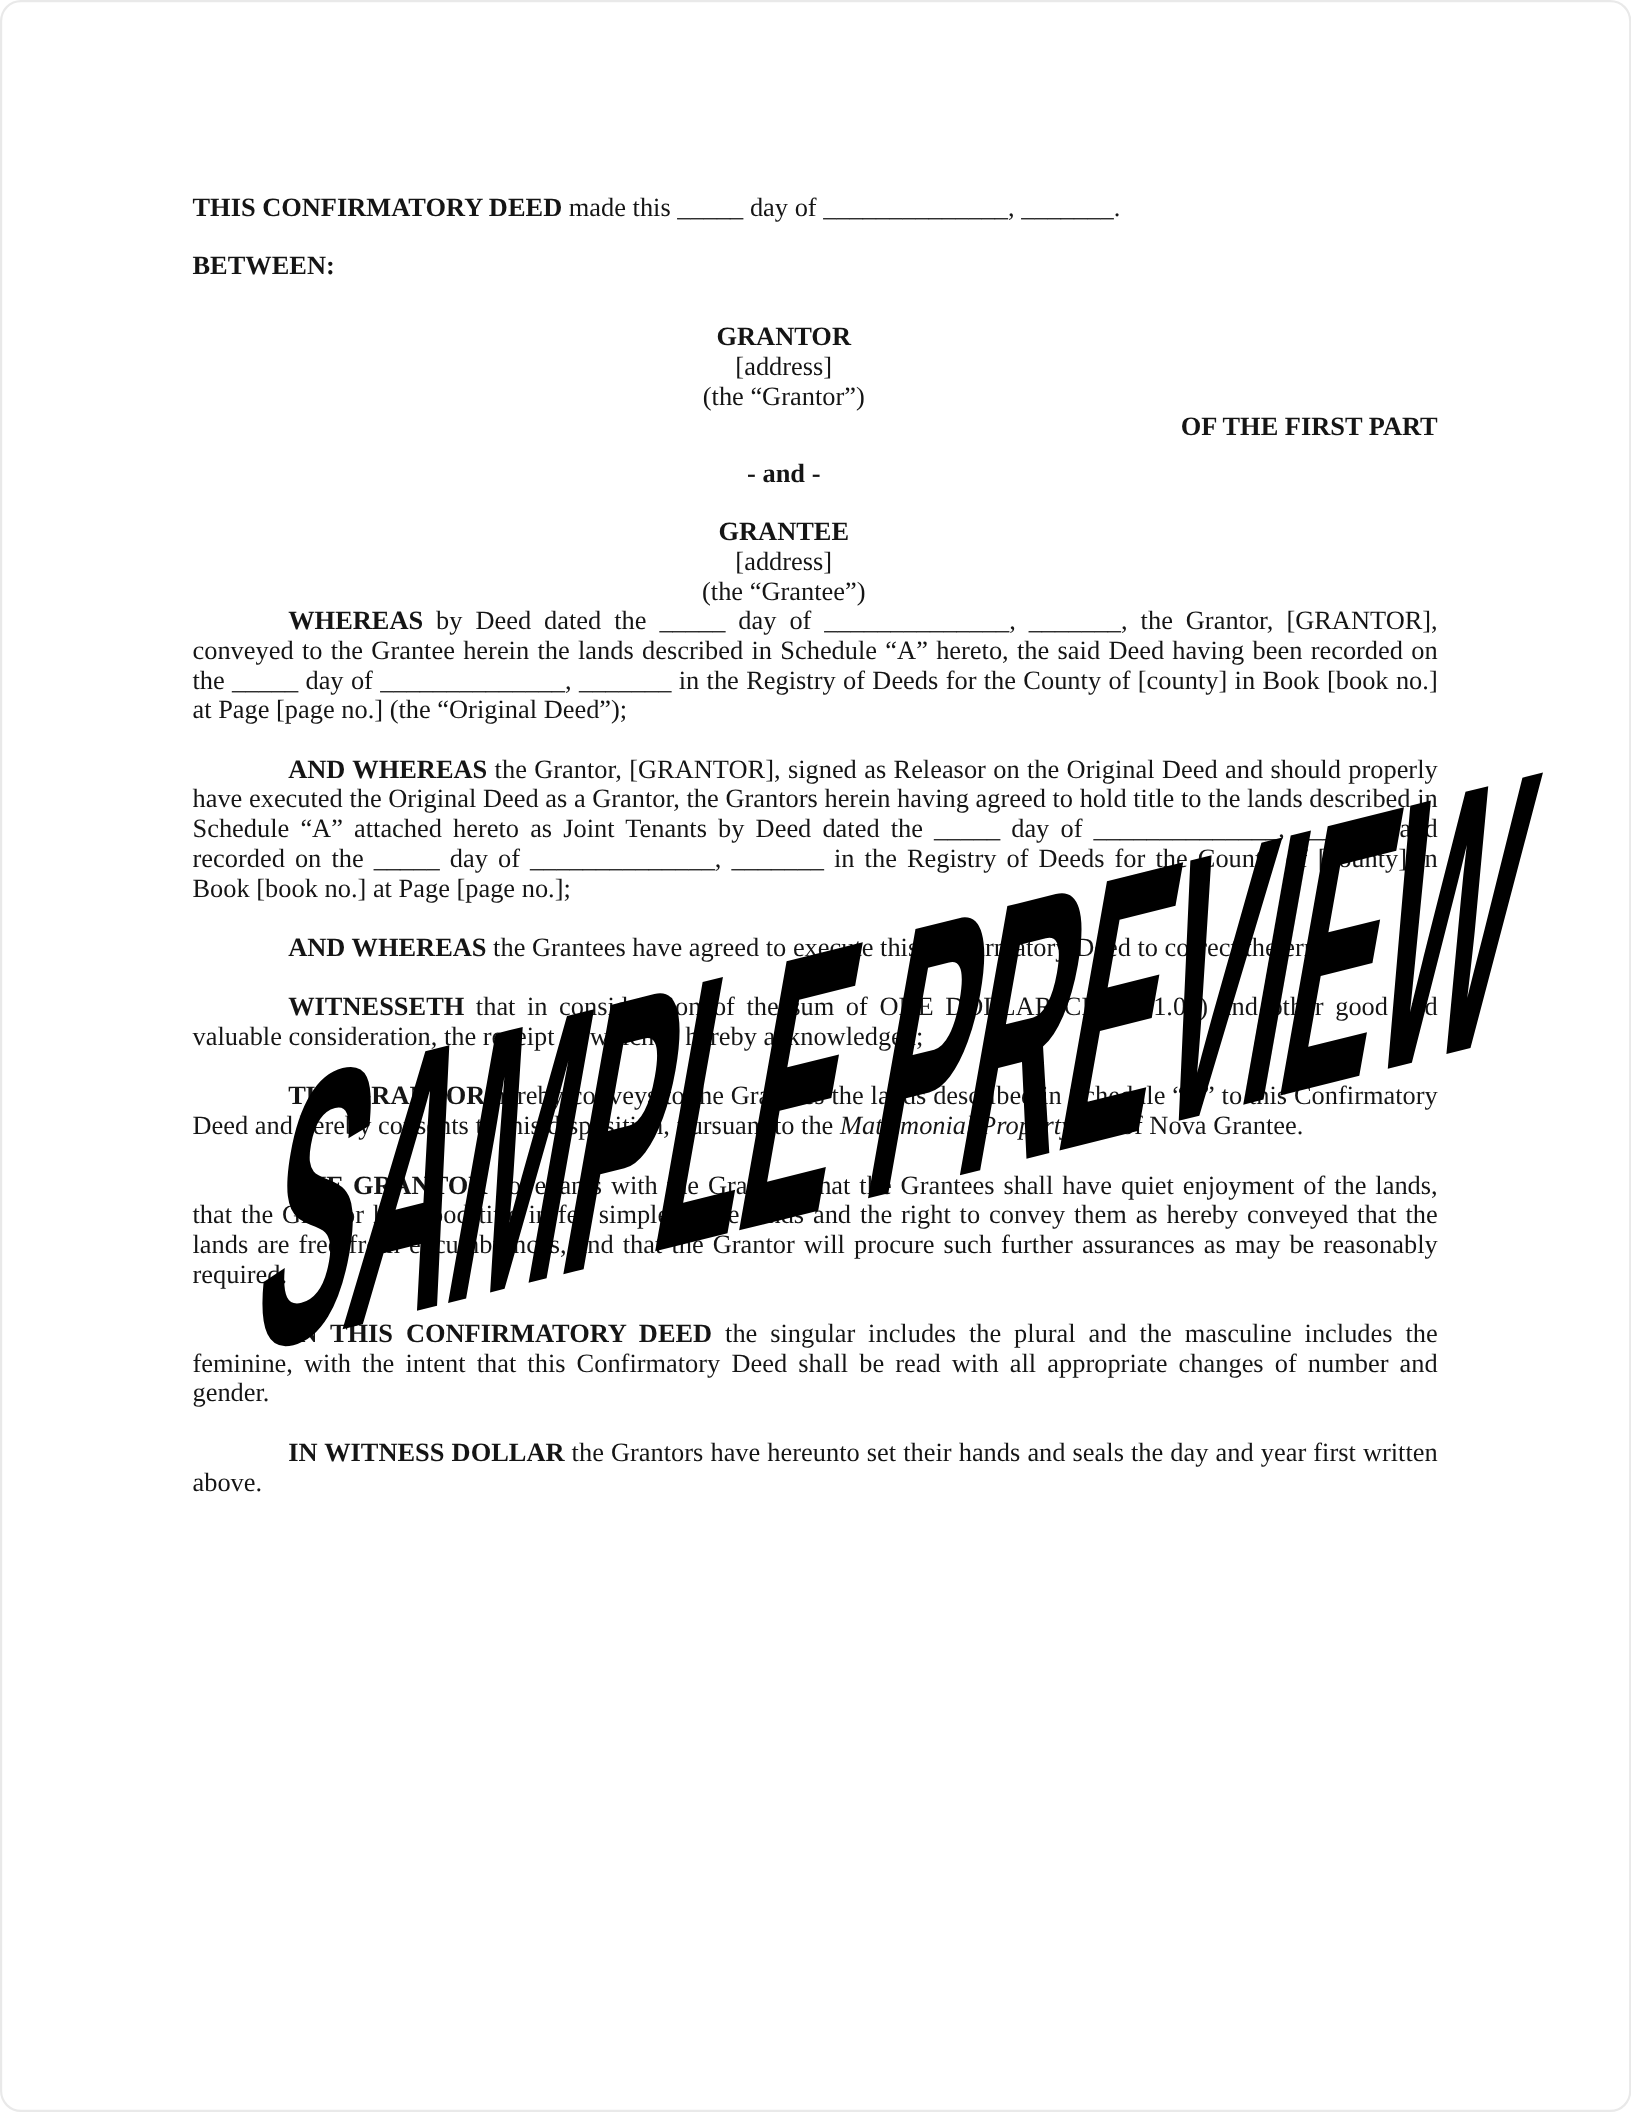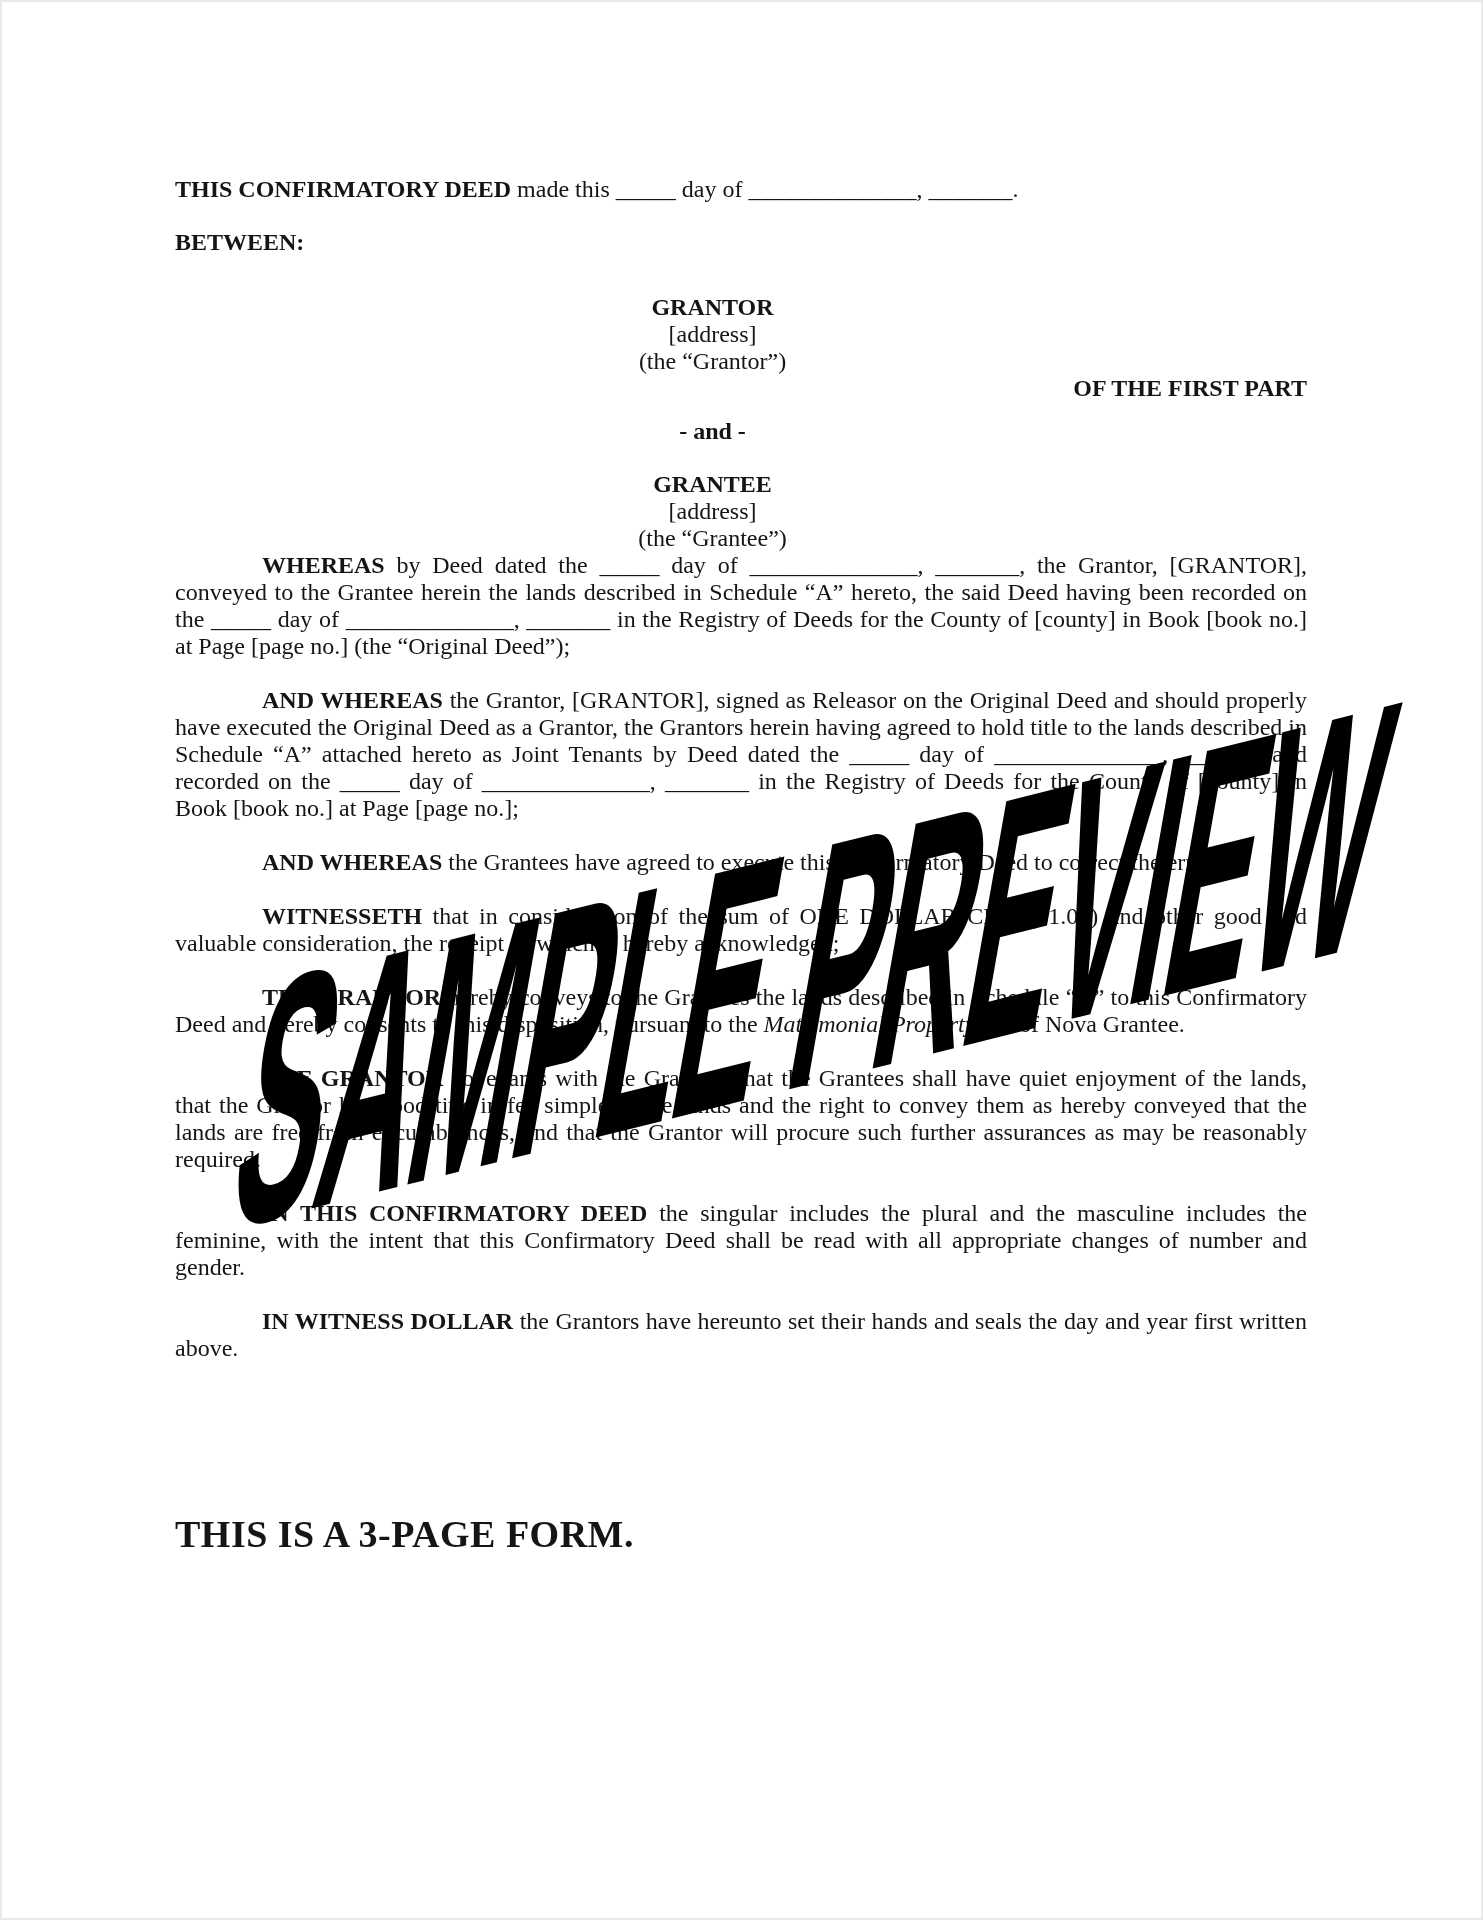--- a/index.html
+++ b/index.html
@@ -4,20 +4,21 @@
 <style>
   html,body{margin:0;padding:0;background:#ffffff;}
   .page{
     position:relative;
     width:1483px;height:1920px;
     background:#ffffff;
     box-shadow: inset 0 0 0 2px #e9e9e9;
     overflow:hidden;
     font-family:"Liberation Serif", serif;
     color:#151515;
+    border-radius:19px;
   }
   .content{
     position:absolute;
     left:175px; top:176px;
     width:1132px;
     font-size:24px; line-height:27px;
   }
   .b{font-weight:bold;}
   .i{font-style:italic;}
   .intro{margin:0 0 26px 0;}
@@ -83,17 +84,16 @@
 
     <p class="body"><span class="b">WHEREAS</span><span> by Deed dated the _____ day of ______________, _______, the Grantor, [GRANTOR], conveyed to the Grantee herein the lands described in Schedule “A” hereto, the said Deed having been recorded on the _____ day of ______________, _______ in the Registry of Deeds for the County of [county] in Book [book no.] at Page [page no.] (the “Original Deed”);</span></p>
     <p class="body"><span class="b">AND WHEREAS</span><span> the Grantor, [GRANTOR], signed as Releasor on the Original Deed and should properly have executed the Original Deed as a Grantor, the Grantors herein having agreed to hold title to the lands described in Schedule “A” attached hereto as Joint Tenants by Deed dated the _____ day of ______________, _______ and recorded on the _____ day of ______________, _______ in the Registry of Deeds for the County of [county] in Book [book no.] at Page [page no.];</span></p>
     <p class="body"><span class="b">AND WHEREAS</span><span> the Grantees have agreed to execute this Confirmatory Deed to correct the error;</span></p>
     <p class="body"><span class="b">WITNESSETH</span><span> that in consideration of the sum of ONE DOLLAR CDN ($1.00) and other good and valuable consideration, the receipt of which is hereby acknowledged;</span></p>
     <p class="body"><span class="b">THE GRANTOR</span><span> hereby conveys to the Grantees the lands described in Schedule “A” to this Confirmatory Deed and hereby consents to this disposition, pursuant to the </span><span class="i">Matrimonial Property Act</span><span> of Nova Grantee.</span></p>
     <p class="body"><span class="b">THE GRANTOR</span><span> covenants with the Grantees that the Grantees shall have quiet enjoyment of the lands, that the Grantor has good title in fee simple to the lands and the right to convey them as hereby conveyed that the lands are free from encumbrances, and that the Grantor will procure such further assurances as may be reasonably required.</span></p>
     <p class="body"><span class="b">IN THIS CONFIRMATORY DEED</span><span> the singular includes the plural and the masculine includes the feminine, with the intent that this Confirmatory Deed shall be read with all appropriate changes of number and gender.</span></p>
     <p class="body"><span class="b">IN WITNESS DOLLAR</span><span> the Grantors have hereunto set their hands and seals the day and year first written above.</span></p>
 
-    <div class="form-note">THIS IS A 3-PAGE FORM.</div>
   </div>
 
   <div class="watermark">SAMPLE PREVIEW</div>
 </div>
 
 </body></html>

